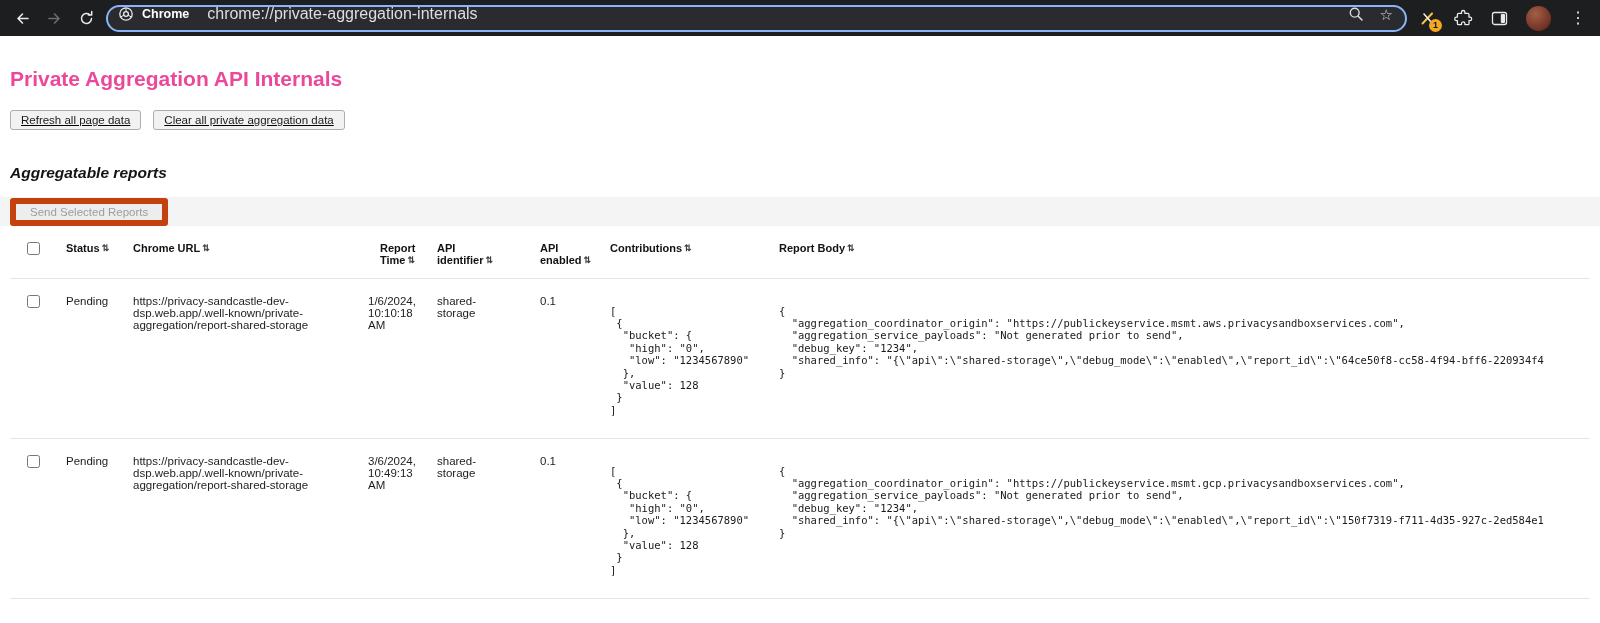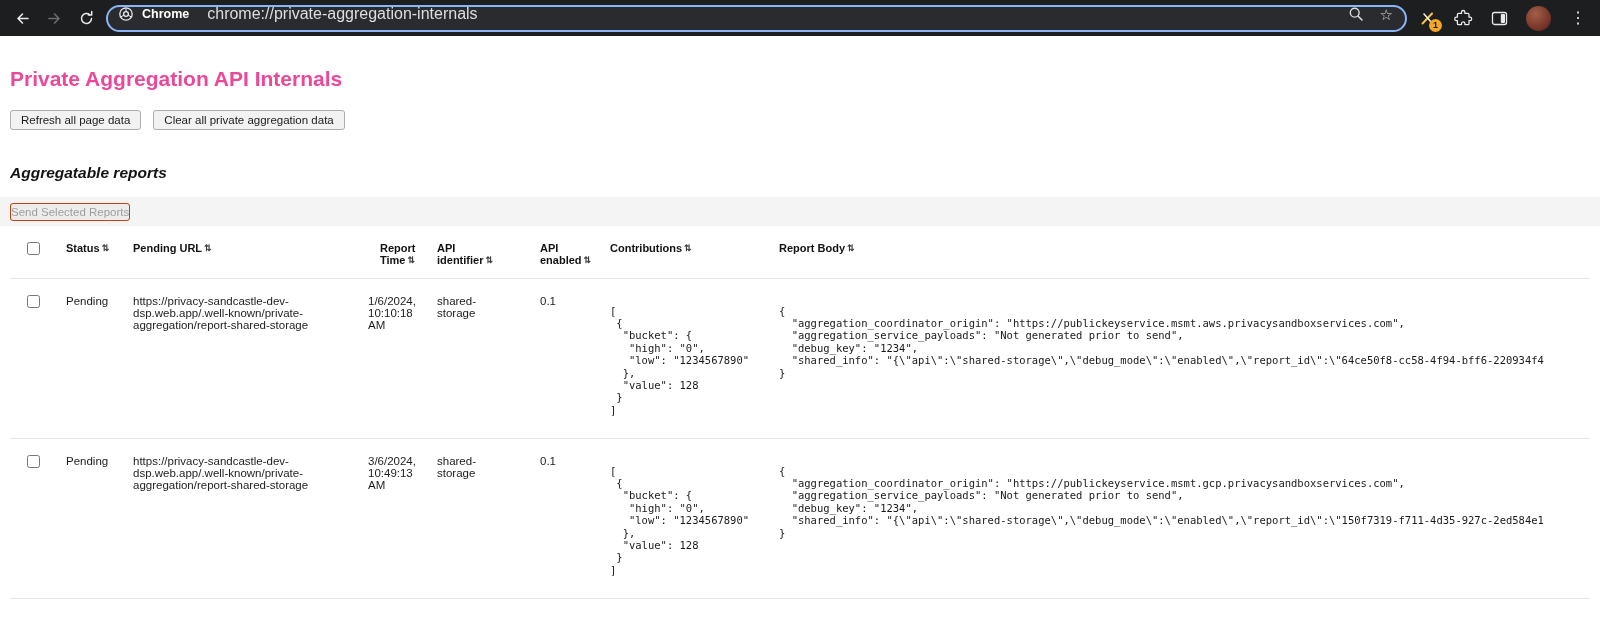--- a/index.html
+++ b/index.html
@@ -96,20 +96,21 @@
     margin: 30px 0 0 10px;
     font-size: 21px;
     line-height: 26px;
     font-weight: 700;
     color: #ec4899;
   }
   .btn-row {
     margin: 18px 0 0 10px;
     display: flex;
     gap: 12px;
+    text-decoration: underline;
   }
   .btn-row button {
     font-family: "Liberation Sans", sans-serif;
     font-size: 11.5px;
     color: #1b1b1b;
     background: #f2f2f2;
     border: 1px solid #adadad;
     border-radius: 3px;
     padding: 3px 10px;
     cursor: pointer;
@@ -128,23 +129,23 @@
     background: #f4f4f4;
     display: flex;
     align-items: center;
     padding-left: 10px;
   }
   .send-btn {
     font-family: "Liberation Sans", sans-serif;
     font-size: 11.5px;
     color: #9d9d9d;
     background: #ededed;
-    border: 1px solid #c2410c;
+    border: 6px solid #c2410c;
     border-radius: 3px;
-    padding: 2px 0;
+    padding: 2px 14px;
   }
 
   
   table {
     margin-left: 10px;
     border-collapse: collapse;
     table-layout: fixed;
     width: 1580px;
   }
   th, td {
@@ -264,21 +265,21 @@
     </colgroup>
     <thead>
       <tr>
         <th class="c-check">
           <input type="checkbox" style="">
         </th>
         <th>
           <div class="hwrap"><span>Status</span><span class="sort">⇅</span></div>
         </th>
         <th>
-          <div class="hwrap"><span>Pending URL</span><span class="sort">⇅</span></div>
+          <div class="hwrap"><span>Chrome URL</span><span class="sort">⇅</span></div>
         </th>
         <th class="th-time">
           <div class="hwrap"><span>Report Time</span><span class="sort">⇅</span></div>
         </th>
         <th class="th-apiid">
           <div class="hwrap"><span>API identifier</span><span class="sort">⇅</span></div>
         </th>
         <th class="th-apiver">
           <div class="hwrap"><span>API enabled</span><span class="sort">⇅</span></div>
         </th>

